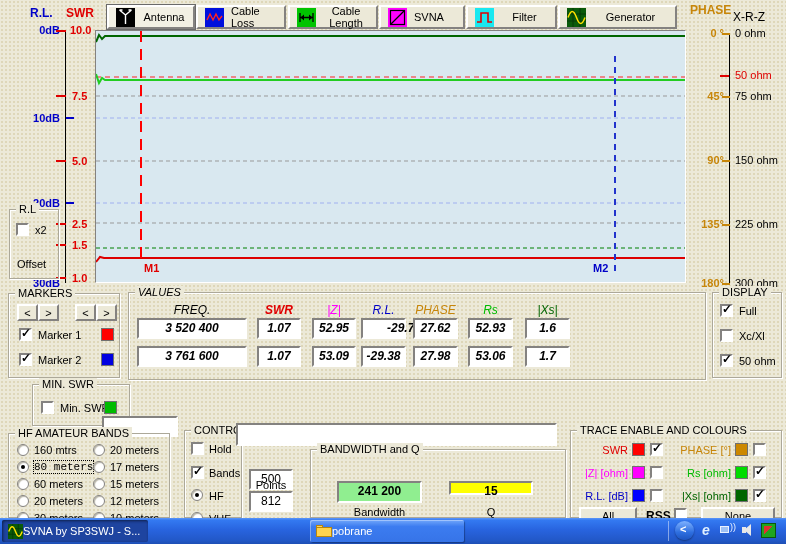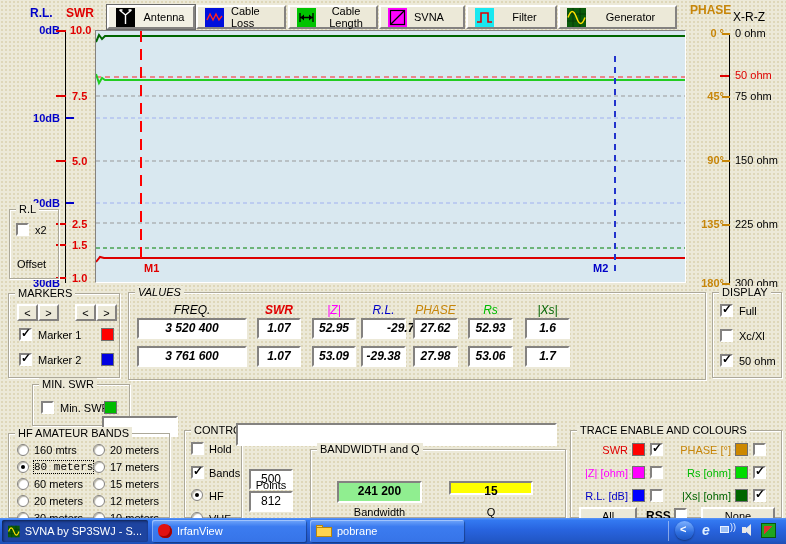--- a/index.html
+++ b/index.html
@@ -34,21 +34,21 @@
   .radio.on::after { content:""; position:absolute; left:3px; top:3px; width:4px; height:4px; border-radius:50%; background:#000; }
   .focusrect { outline:1px dotted #000;font-family:Liberation Mono, monospace; }
   .swatch { position:absolute; width:13px; height:13px; border:1px solid #707070; }
   .tick { position:absolute; height:2px; }
   .chart { position:absolute; left:95px; top:30px; width:591px; height:253px;
            background:#D9E8F0; border:1px solid; border-color:#848280 #FFFFFF #FFFFFF #848280; }
   
   .taskbar { position:absolute; left:0; top:518px; width:786px; height:26px; z-index:30;
      background:linear-gradient(180deg,#5B95F8 0%,#3379F1 9%,#2864DF 45%,#2258C8 85%,#1E4FB5 100%); }
   .task { position:absolute; top:2px; height:22px; border-radius:2px; color:#FFFFFF; display:flex; align-items:center;
-     gap:5px; padding:0 6px; font-size:11px; overflow:hidden; white-space:nowrap;
+     padding:0 6px; font-size:11px; overflow:hidden; white-space:nowrap;
      background:linear-gradient(180deg,#71A7FB,#3C7CF0 30%,#3674E8);
      box-shadow: inset 1px 1px 0 rgba(255,255,255,.35), 1px 1px 1px rgba(0,0,0,.3); }
   .task.active { background:#1E44A0; box-shadow: inset 1px 1px 3px rgba(0,0,0,.55); }
   .chev { position:absolute; width:19px; height:19px; border-radius:50%;
      background:linear-gradient(180deg,#7FB2FF,#2E6FE0 60%,#1D54C0); box-shadow:0 1px 2px rgba(0,0,0,.4); }
   .chev::after { content:"<"; position:absolute; left:5px; top:2px; color:#FFF; font-weight:bold; font-size:11px; }
   .trayicon { position:absolute; top:522px; width:16px; height:16px; }
 </style>
 </head>
 <body>
@@ -318,24 +318,20 @@
 
 <div class="taskbar">
   <div class="task active" style="left:2px;width:146px;">
     <svg width="15" height="15" viewBox="0 0 19 19">
         <rect width="19" height="19" fill="#0A5A0A"></rect>
         <path d="M0 6 h19 M0 13 h19 M6 0 v19 M13 0 v19" stroke="#063906" stroke-width="1"></path>
         <path d="M1 9.5 C4 1.5, 6.5 1.5, 9.5 9.5 S15 17.5, 18 9.5" stroke="#FFE000" stroke-width="1.8" fill="none"></path>
       </svg>
     <span>SVNA by SP3SWJ - S...</span>
   </div>
-  <div class="task" style="left:152px;width:154px;">
-    <span style="width:14px;height:14px;flex:0 0 14px;background:#E01010;border-radius:45% 60% 50% 55%;box-shadow:inset -2px -2px 0 #A00000;"></span>
-    <span>IrfanView</span>
-  </div>
   <div class="task" style="left:310px;width:154px;">
     <span style="position:relative;width:16px;height:12px;flex:0 0 16px;">
       <span style="position:absolute;left:0;top:0;width:7px;height:3px;background:#F7D26A;border:1px solid #B8860B;border-bottom:none;"></span>
       <span style="position:absolute;left:0;top:2px;width:16px;height:10px;background:#FFD34E;border:1px solid #B8860B;"></span>
     </span>
     <span>pobrane</span>
   </div>
 
   <div class="abs" style="left:668px;top:3px;width:1px;height:20px;background:rgba(255,255,255,.45);"></div>
   <div class="chev" style="left:675px;top:3px;"></div>

